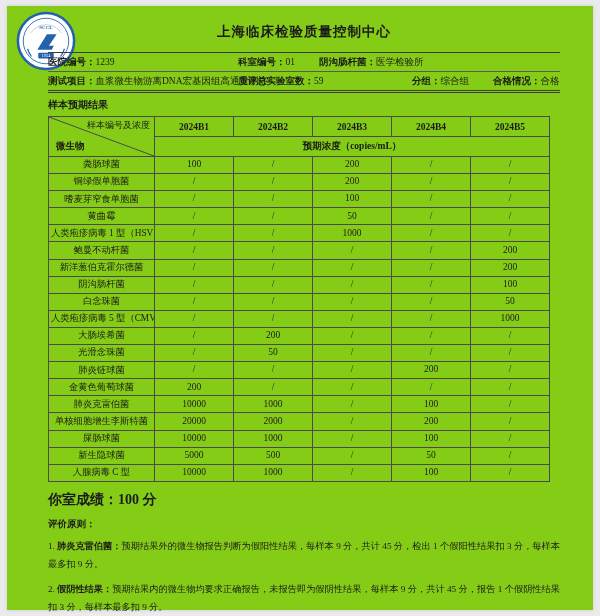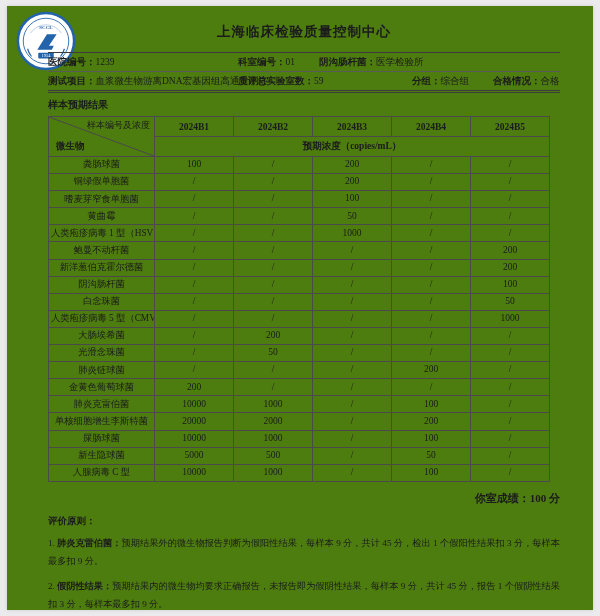--- a/index.html
+++ b/index.html
@@ -6,21 +6,21 @@
     margin: 0; padding: 0;
     width: 600px; height: 616px;
     overflow: hidden;
     background: #ebebee;
     font-family: "Liberation Serif", "DejaVu Serif", serif;
     color: #1b1b1b;
   }
   .page {
     position: absolute;
     left: 7px; top: 6px; right: 7px; bottom: 6px;
-    background: #4d7c0f;
+    background: #84cc16;
     box-shadow: 0 0 4px rgba(0,0,0,0.12);
     padding-left: 9px;
   }
   .content { position: absolute; left: 41px; right: 33px; top: 0; }
 
   
   .logo {
     position: absolute; left: 8px; top: 4px;
     width: 62px; height: 62px;
   }
@@ -83,21 +83,21 @@
     position: absolute; top: 2px; right: 4px;
     font-weight: normal; font-size: 9px;
   }
   .corner-bottom {
     position: absolute; bottom: 3px; left: 7px;
     font-weight: bold; font-size: 9.5px;
   }
   .name-cell { font-size: 9.3px; }
 
   
-  .score-line { margin-top: 9px; font-size: 11px; font-weight: bold; text-align: right; }
+  .score-line { margin-top: 9px; font-size: 14px; font-weight: bold; }
   .principles-title { margin-top: 9px; font-size: 9.5px; font-weight: bold; }
   .note {
     margin: 7px 0 0 0;
     font-size: 9.2px;
     line-height: 1.95;
     text-align: justify;
   }
   .note-no { margin-right: 2px; }
   .note-label { font-weight: bold; }
 </style>

